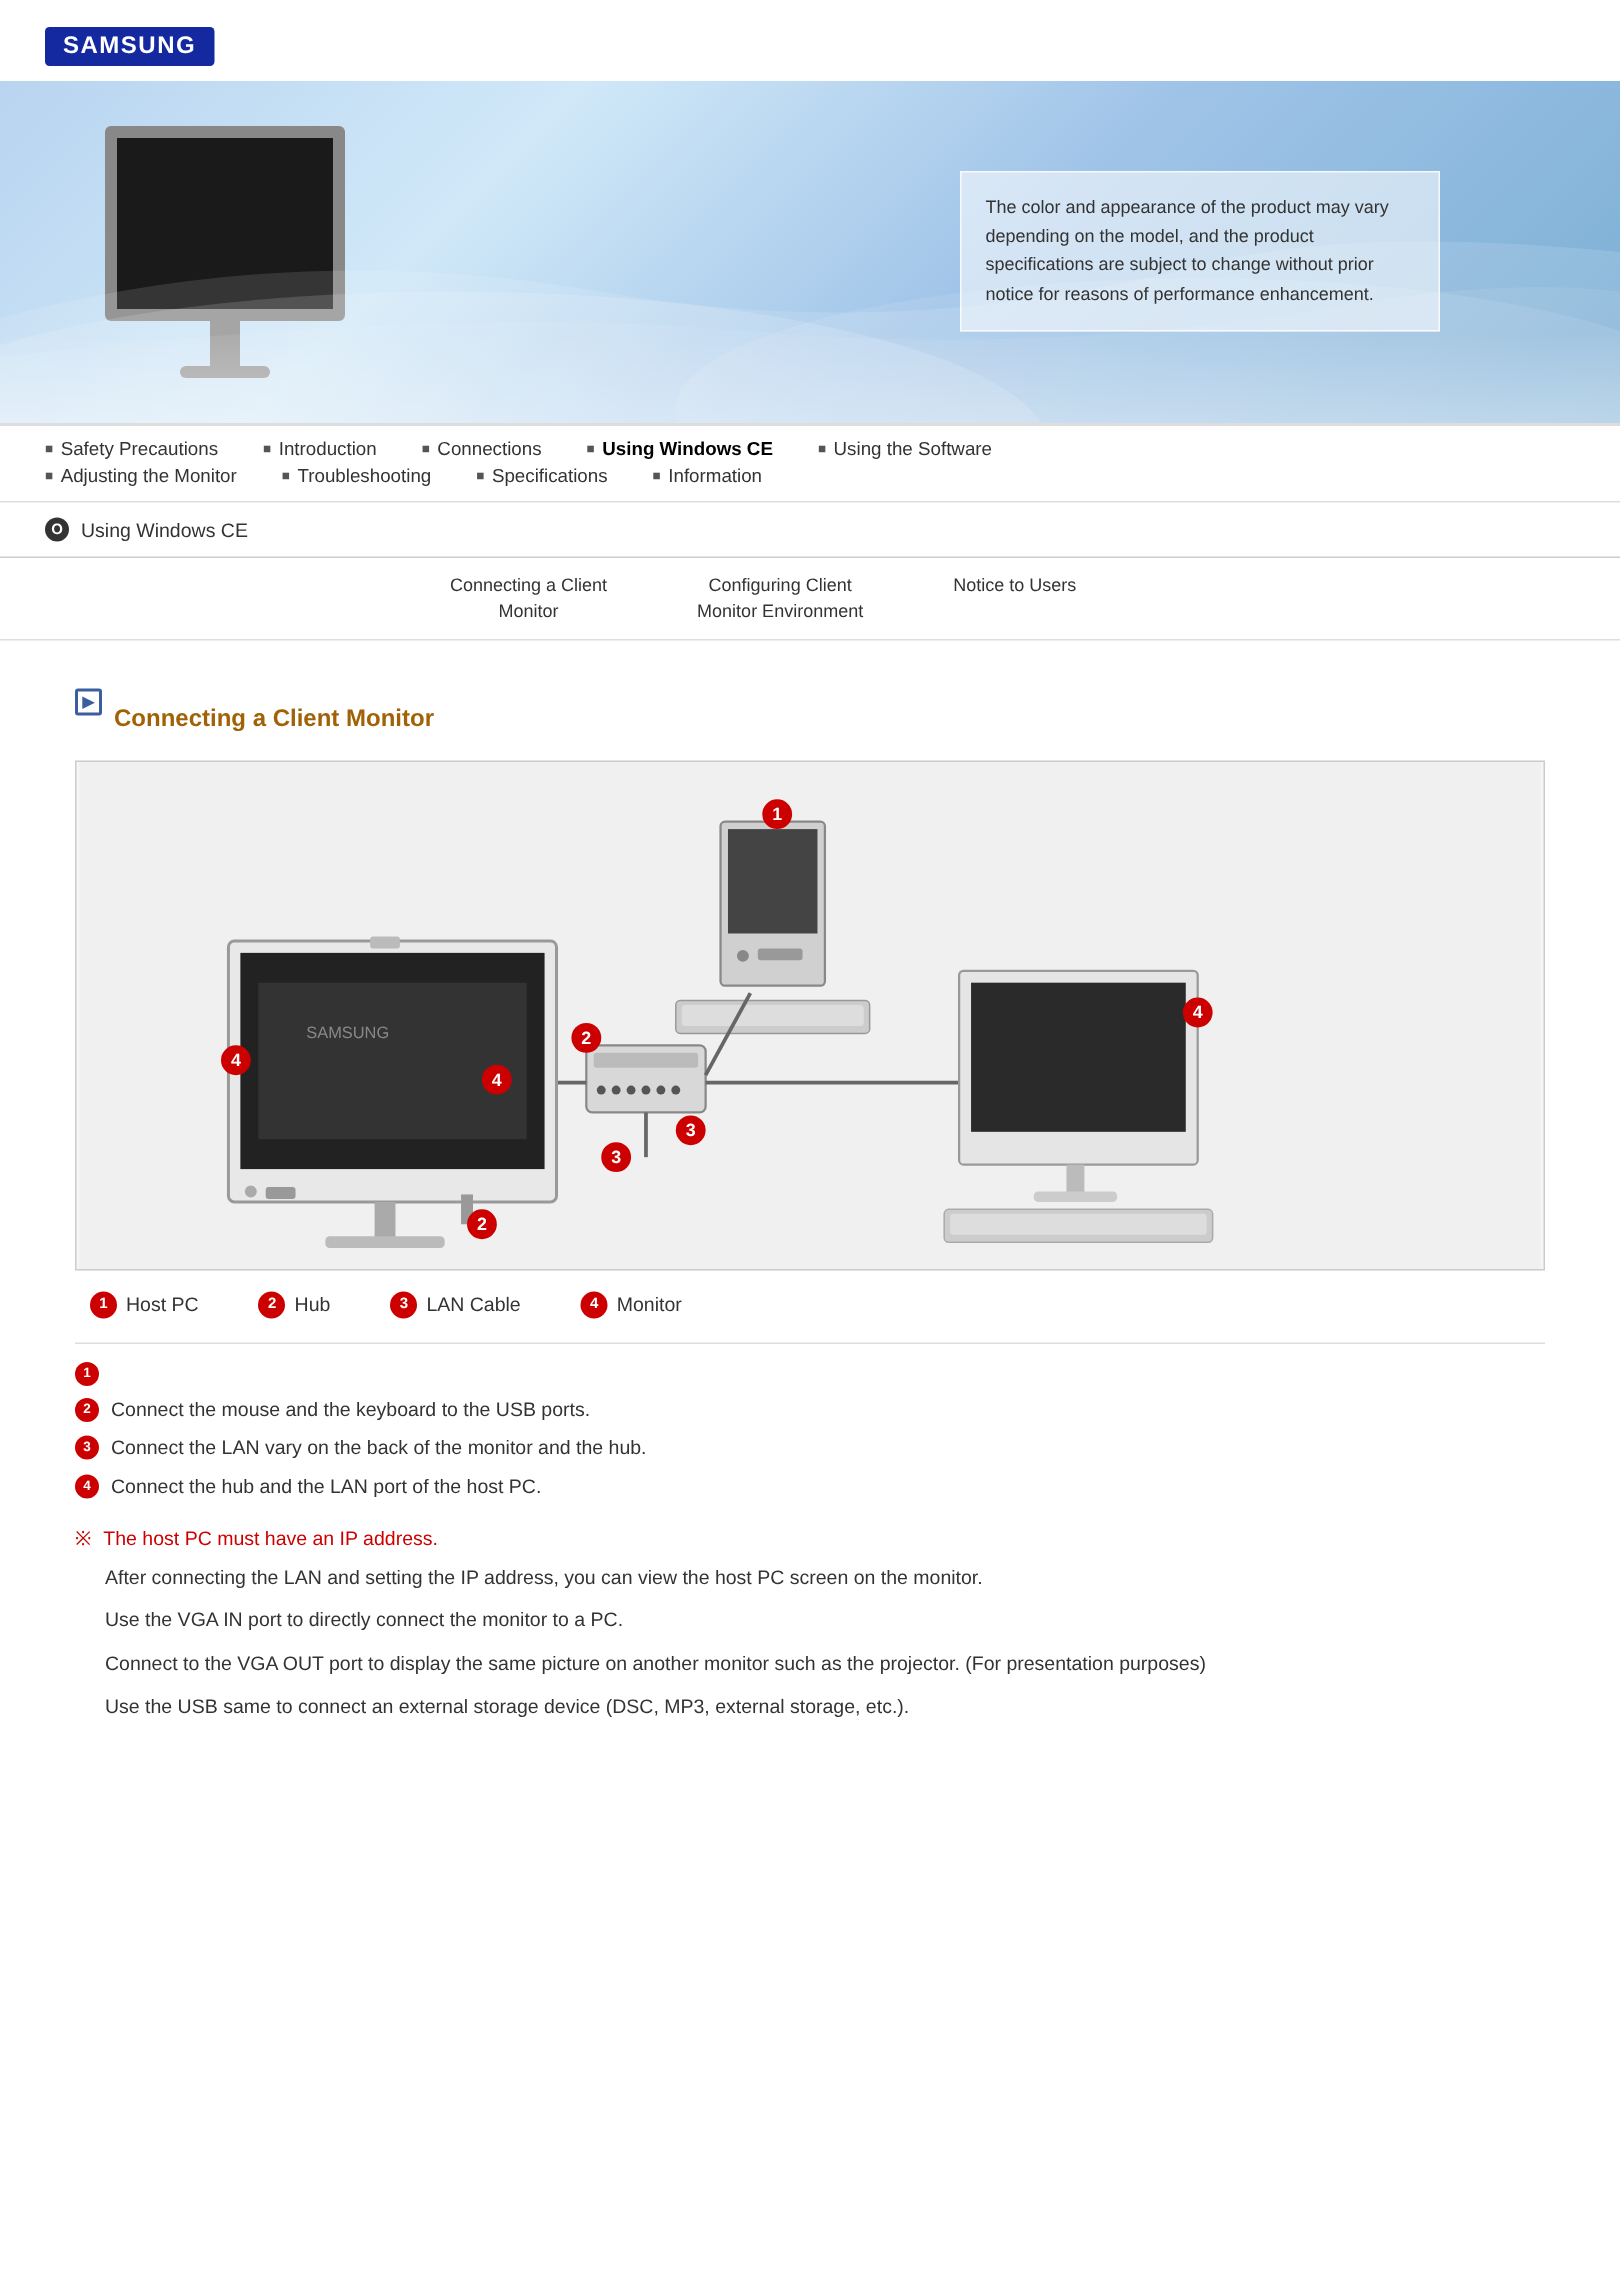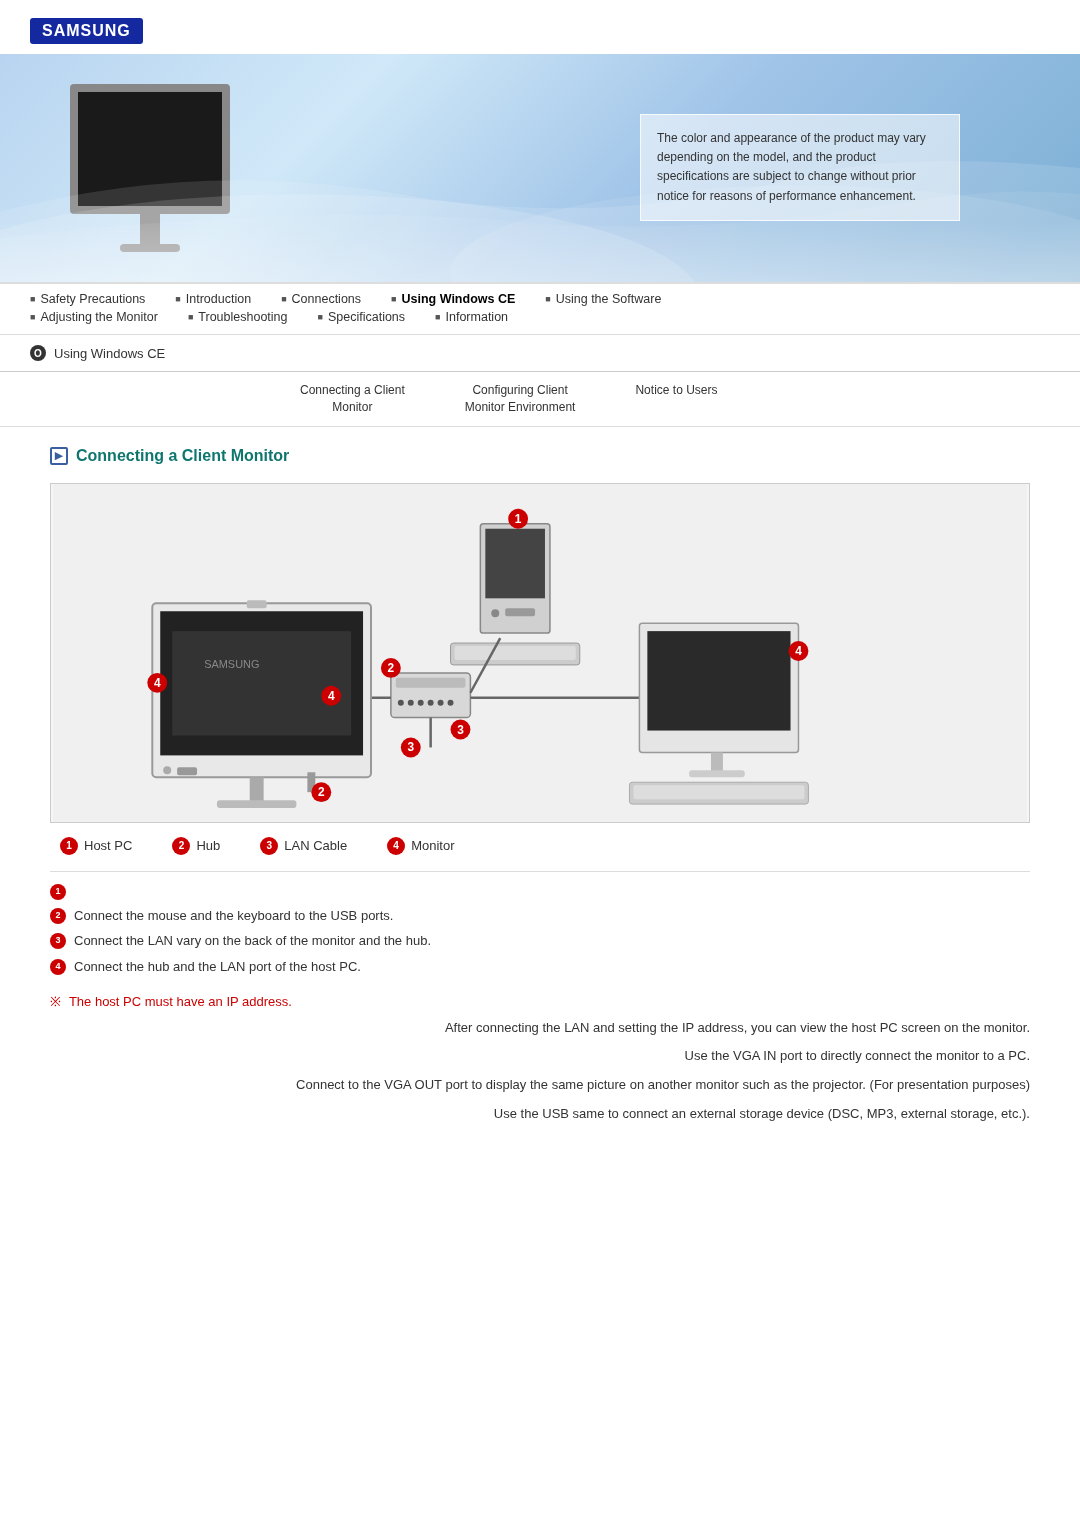--- a/index.html
+++ b/index.html
@@ -176,21 +176,22 @@
       border-radius: 2px;
       display: flex;
       align-items: center;
       justify-content: center;
       color: #3a5fa0;
       font-size: 11px;
     }
     .section-heading-text {
       font-size: 16px;
       font-weight: bold;
-      color: #0f766e;
+      color: #a16207;
+      margin-top: 24px;
     }
 
     
     .diagram-area {
       border: 1px solid #ccc;
       background: #f5f5f5;
       width: 100%;
       height: 340px;
       margin-bottom: 14px;
       position: relative;
@@ -274,21 +275,20 @@
       flex-shrink: 0;
     }
     .note-text-red {
       color: #cc0000;
     }
 
     
     .info-block {
       padding-left: 20px;
       margin-bottom: 10px;
-      text-align: right;
     }
     .info-para {
       font-size: 13px;
       line-height: 1.6;
       color: #333;
       margin-bottom: 8px;
     }
 
     hr.divider {
       border: none;

